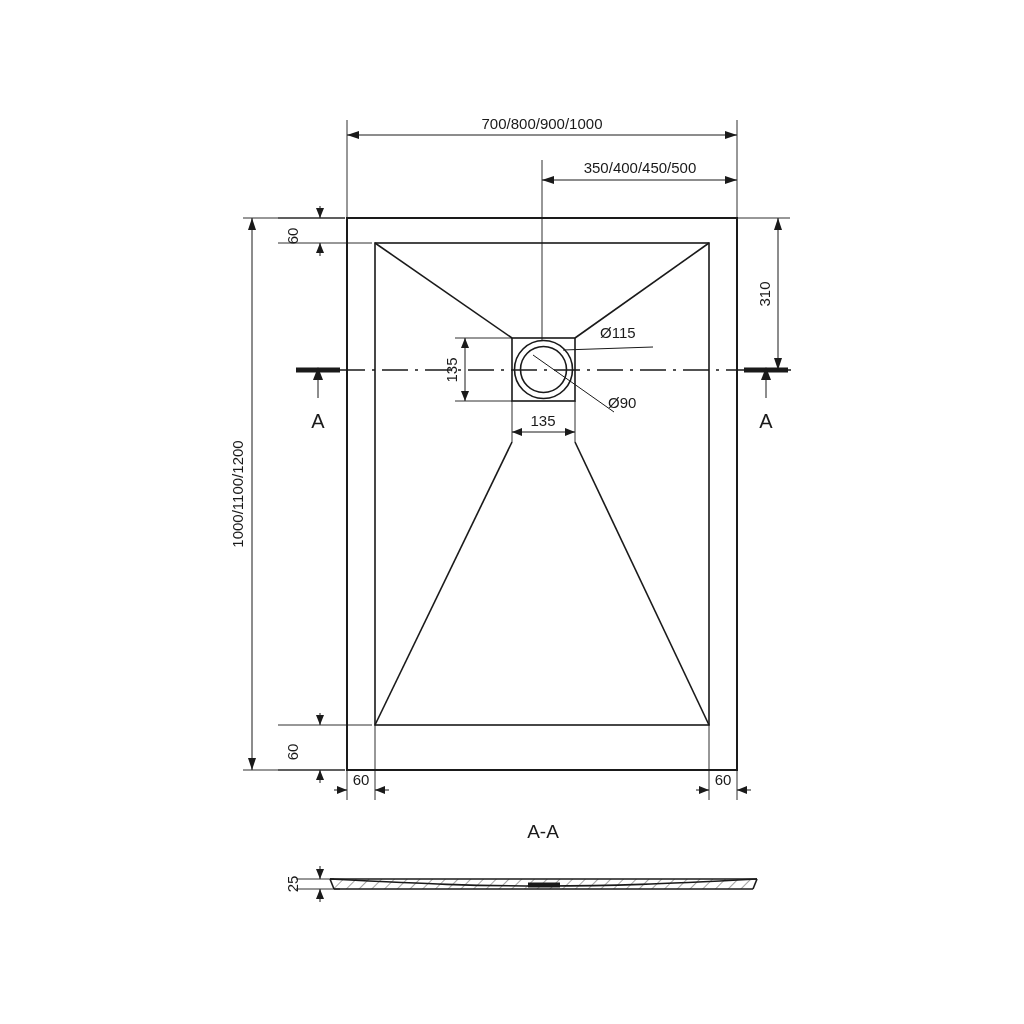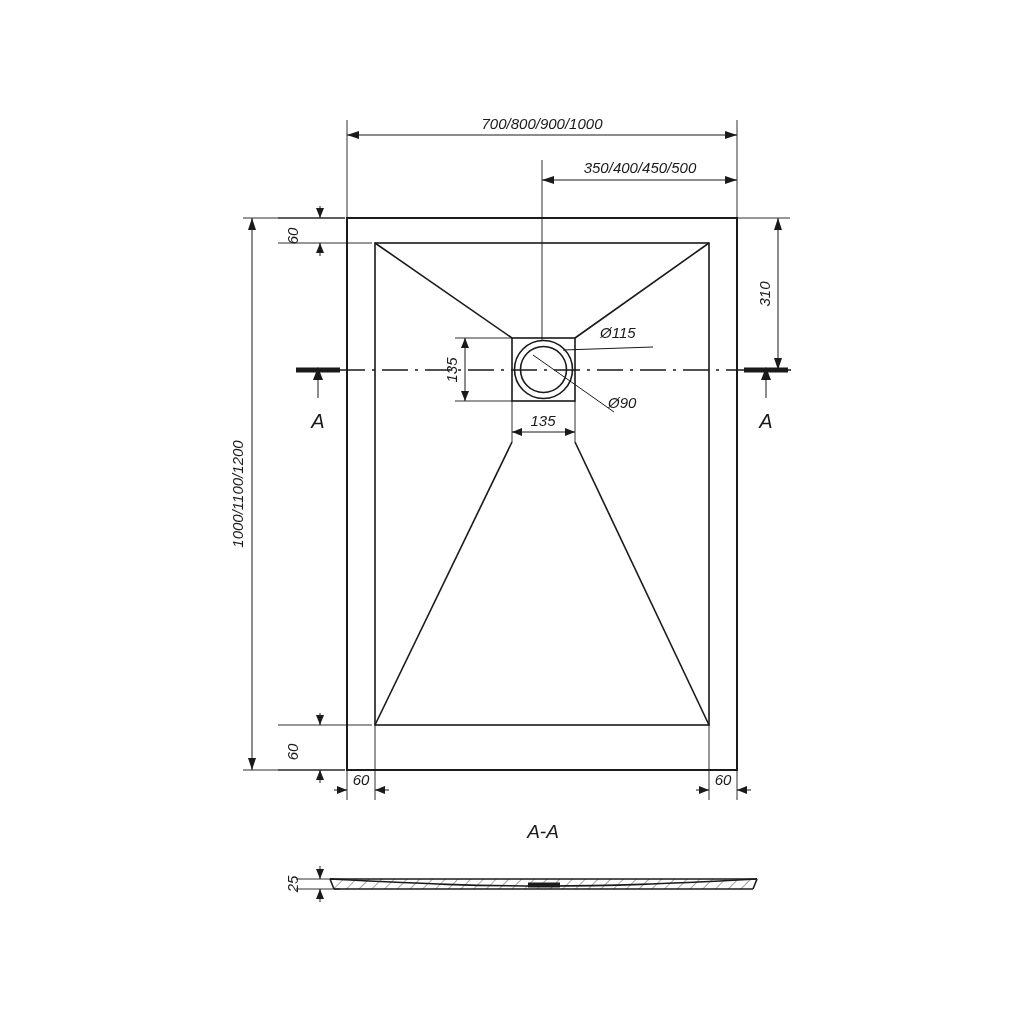--- a/index.html
+++ b/index.html
@@ -11,21 +11,20 @@
     width: 1024px;
     height: 1024px;
     font-family: "Liberation Sans", sans-serif;
     color: #1a1a1a;
     overflow: hidden;
   }
   #drawing-root {
     position: relative;
     width: 1024px;
     height: 1024px;
-    font-style: italic;
   }
   svg#technical-drawing {
     position: absolute;
     top: 0;
     left: 0;
     width: 1024px;
     height: 1024px;
   }
   .dim-text {
     font-family: "Liberation Sans", sans-serif;

